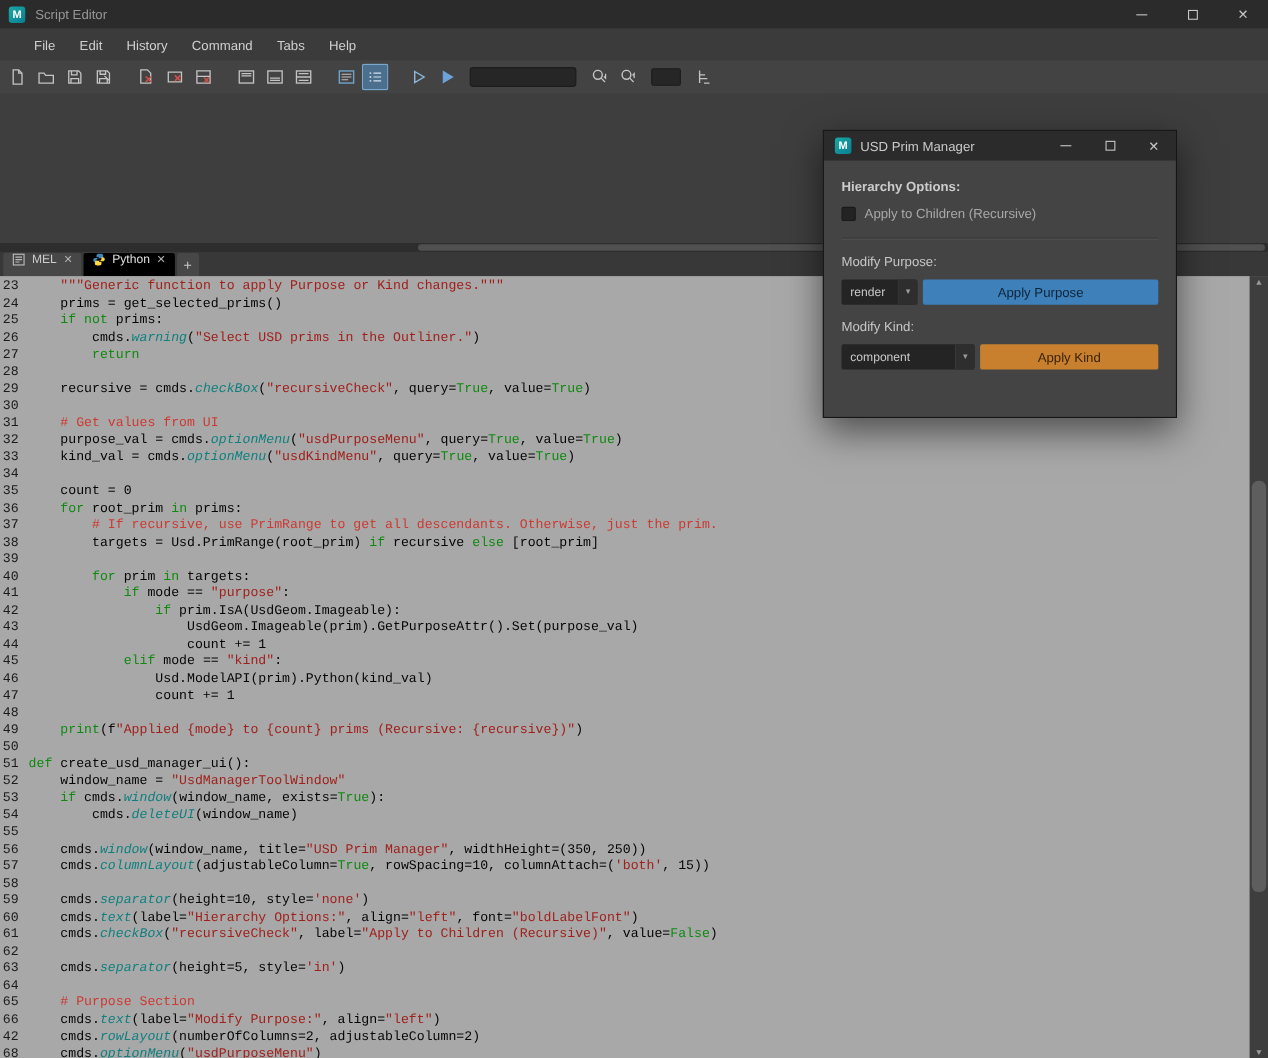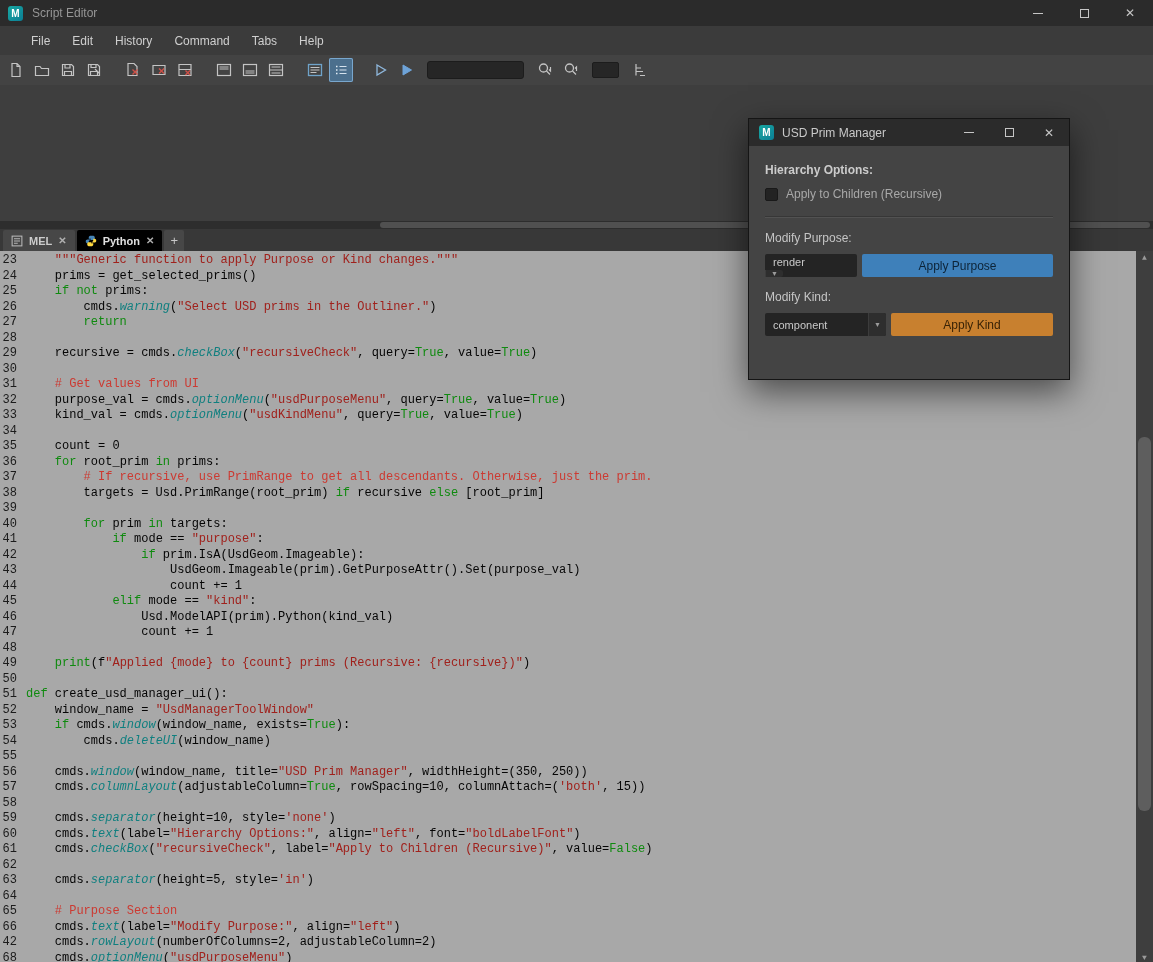--- a/index.html
+++ b/index.html
@@ -29,21 +29,21 @@
   .search-box { width:97px; height:18px; background:#262626; border:1px solid #1c1c1c; border-radius:3px; margin:0 7px; color:#ccc; font-size:11px; padding:0 5px; line-height:16px; }
   .side-box { width:27px; height:16px; background:#262626; border:1px solid #1c1c1c; border-radius:2px; margin:0 7px; }
 
   
   .history-pane { height:136px; background:#3e3e3e; }
   .hscroll { height:8px; background:#2d2d2d; position:relative; }
   .hscroll-thumb { position:absolute; left:33%; right:3px; top:1px; bottom:1px; background:#505050; border-radius:3px; }
 
   
   .tabbar { height:22px; background:#383838; display:flex; align-items:flex-end; padding-left:3px; gap:2px; }
-  .tab { height:21px; display:flex; align-items:center; gap:6px; padding:0 8px; background:#474747; color:#cccccc; font-size:11px; border-radius:2px 2px 0 0;font-weight:bold; }
+  .tab { height:21px; display:flex; gap:6px; padding:0 8px; background:#474747; color:#cccccc; font-size:11px; border-radius:2px 2px 0 0; }
   .tab.active { background:#000000; color:#e0e0e0; }
   .tab-close { font-size:10px; color:#b0b0b0; }
   .tab-add { width:20px; height:21px; background:#474747; color:#c8c8c8; font-size:13px; display:flex; align-items:center; justify-content:center; border-radius:2px 2px 0 0; }
 
   
   .editor { position:relative; height:714px; background:#a8a8a8; overflow:hidden;
     font-family:"Liberation Mono", monospace; font-size:12px; line-height:15.5px; padding-top:2px; }
   .cl { display:flex; white-space:pre; height:15.5px; }
   .ln { width:26px; text-align:right; padding-right:9px; color:#1b1b1b; flex:none; }
   .lc { color:#000; }
@@ -67,21 +67,21 @@
   .uwc { width:40px; height:100%; display:flex; align-items:center; justify-content:center; color:#c6c6c6; font-size:12px; }
   .usd-body { padding:0 16px; }
   .usd-h { color:#cccccc; font-weight:bold; font-size:12px; margin:17px 0 10px; }
   .cbx-row { display:flex; align-items:center; gap:8px; }
   .cbx { width:13px; height:13px; background:#232323; border:1px solid #191919; border-radius:2px; flex:none; }
   .cbx-label { color:#a8a8a8; font-size:12px; }
   .usd-sep { margin:15px 0 13px; border-top:1px solid #373737; border-bottom:1px solid #525252; height:0; }
   .usd-label { color:#c5c5c5; font-size:12px; margin-bottom:9px; }
   .usd-row { display:flex; gap:5px; height:23px; margin-bottom:13px; }
   .dropdown { background:#242424; border-radius:2px; display:flex; align-items:stretch; color:#c9c9c9; font-size:11px; flex:none; }
-  .dd-purpose { width:92px;flex-direction:column; } .dd-kind { width:121px; }
+  .dd-purpose { width:69px; } .dd-kind { width:121px; }
   .dd-text { flex:1; display:flex; align-items:center; padding-left:8px; }
   .dd-arrow { width:18px; display:flex; align-items:center; justify-content:center; color:#9c9c9c; font-size:7px;
     background:#2e2e2e; border-left:1px solid #3c3c3c; border-radius:0 2px 2px 0; }
   .btn { flex:1; display:flex; align-items:center; justify-content:center; font-size:12px; border-radius:2px; }
   .btn-purpose { background:#3e80ba; color:#0d2438; }
   .btn-kind { background:#c8802f; color:#3a2306; }
 
   svg.icn { display:block; }
 </style>
 </head>

